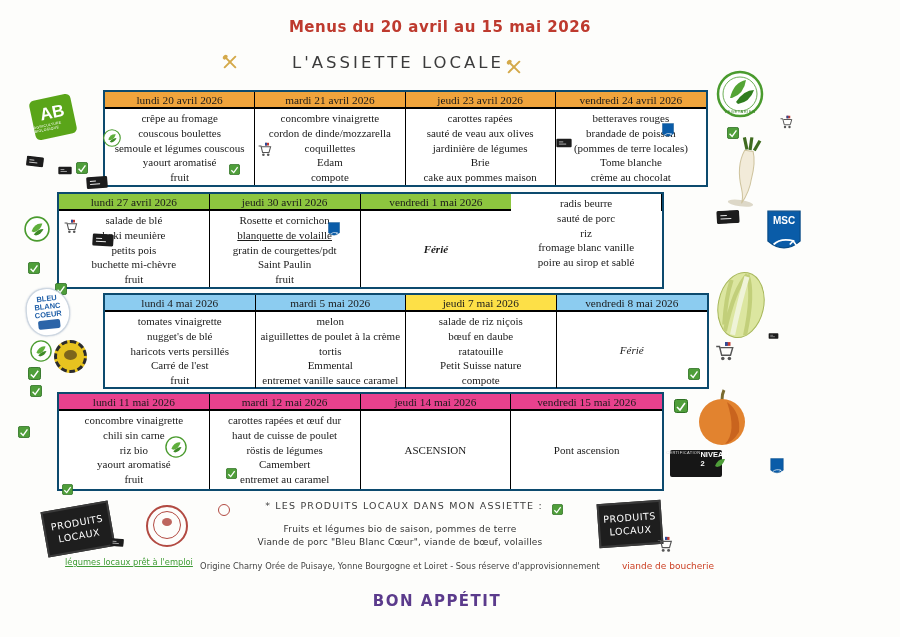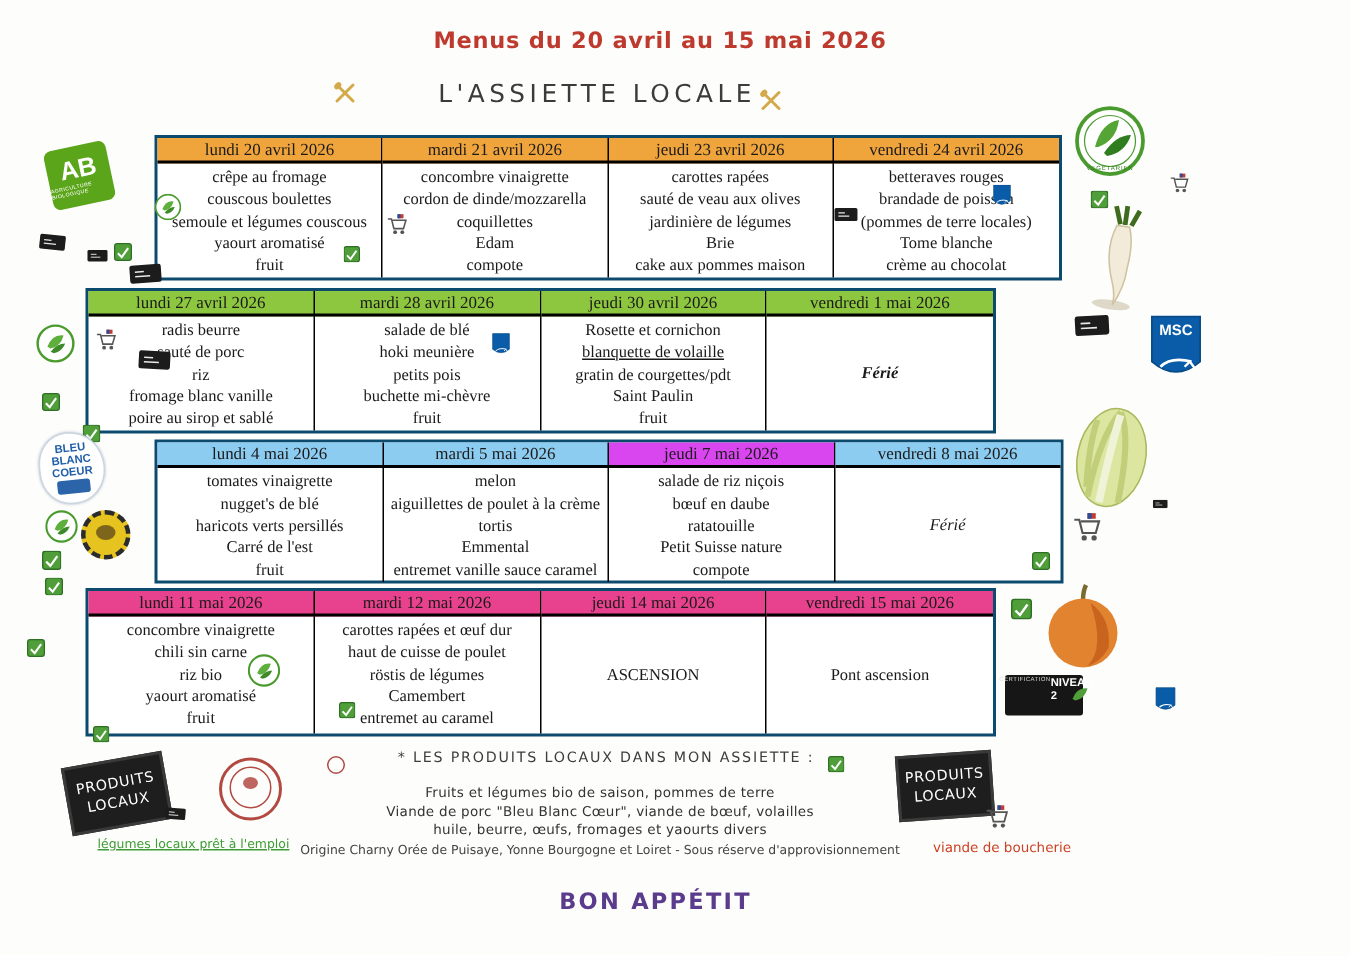--- a/index.html
+++ b/index.html
@@ -149,21 +149,20 @@
       <div class="mi">betteraves rouges</div>
       <div class="mi">brandade de poisson</div>
       <div class="mi">(pommes de terre locales)</div>
       <div class="mi">Tome blanche</div>
       <div class="mi">crème au chocolat</div>
     </div>
   </div>
 
   <div class="week" style="left:57px;top:192px;width:603px;height:93px">
     <div class="hcell" style="background: rgb(141, 198, 63);">lundi 27 avril 2026</div>
-    <div class="hcell" style="background: rgb(141, 198, 63);">mardi 28 avril 2026</div>
     <div class="hcell" style="background: rgb(141, 198, 63);">jeudi 30 avril 2026</div>
     <div class="hcell last" style="background: rgb(141, 198, 63);">vendredi 1 mai 2026</div>
     <div class="bcell">
       <div class="mi">radis beurre</div>
       <div class="mi">sauté de porc</div>
       <div class="mi">riz</div>
       <div class="mi">fromage blanc vanille</div>
       <div class="mi">poire au sirop et sablé</div>
     </div>
     <div class="bcell">
@@ -181,21 +180,21 @@
       <div class="mi">fruit</div>
     </div>
     <div class="bcell last holiday">
       <div class="mi ferie">Férié</div>
     </div>
   </div>
 
   <div class="week" style="left:103px;top:293px;width:602px;height:92px">
     <div class="hcell" style="background: rgb(140, 204, 240);">lundi 4 mai 2026</div>
     <div class="hcell" style="background: rgb(140, 204, 240);">mardi 5 mai 2026</div>
-    <div class="hcell" style="background: #d946ef;">jeudi 7 mai 2026</div>
+    <div class="hcell" style="background: #fde047;">jeudi 7 mai 2026</div>
     <div class="hcell last" style="background: rgb(140, 204, 240);">vendredi 8 mai 2026</div>
     <div class="bcell">
       <div class="mi">tomates vinaigrette</div>
       <div class="mi">nugget's de blé</div>
       <div class="mi">haricots verts persillés</div>
       <div class="mi">Carré de l'est</div>
       <div class="mi">fruit</div>
     </div>
     <div class="bcell">
       <div class="mi">melon</div>
@@ -393,21 +392,20 @@
       </svg>
     </div>
   </div>
   <svg class="icon" style="left:770px;top:458px;width:14px;height:18px">
       <use href="#sym-msc"></use>
     </svg>
 
   <div class="f-head">* LES PRODUITS LOCAUX DANS MON ASSIETTE :</div>
   <div class="f-line" style="top:524px">Fruits et légumes bio de saison, pommes de terre</div>
   <div class="f-line" style="top:537px">Viande de porc "Bleu Blanc Cœur", viande de bœuf, volailles</div>
-  <div class="f-line" style="top:549px">huile, beurre, œufs, fromages et yaourts divers</div>
   <div class="f-origin">Origine Charny Orée de Puisaye, Yonne Bourgogne et Loiret - Sous réserve d'approvisionnement</div>
 
   <div class="icon board" style="left:44px;top:506px;width:64px;height:42px;transform:rotate(-10deg)">
     <span>PRODUITS</span>
     <span>LOCAUX</span>
   </div>
   <svg class="icon" style="left:110px;top:538px;width:14px;height:9px;transform:rotate(4deg)">
       <use href="#sym-chalk"></use>
     </svg>
   <div class="icon stamp" style="left:146px;top:505px;width:42px;height:42px"></div>

